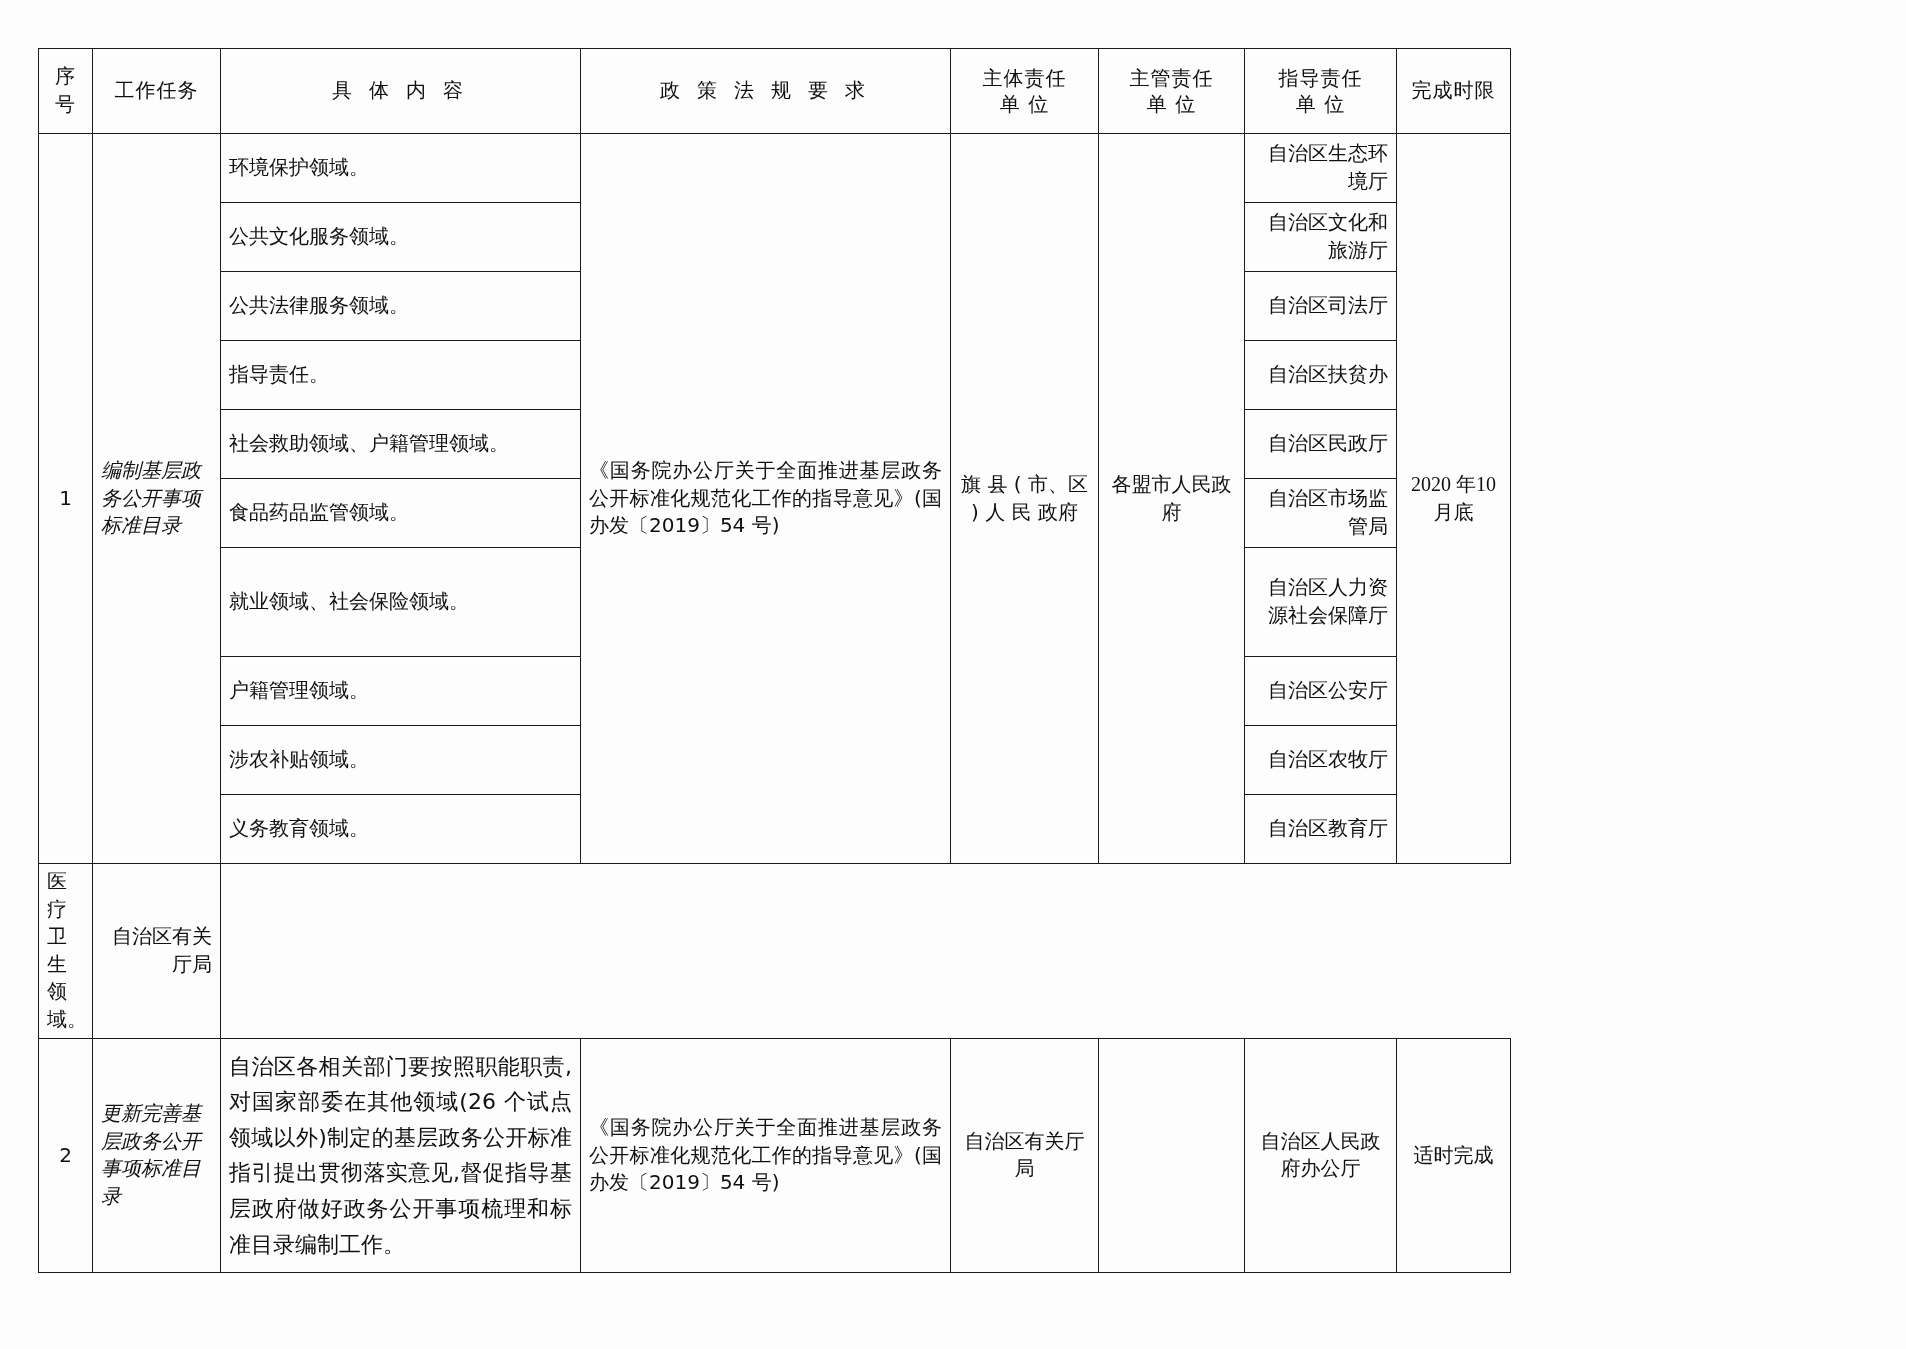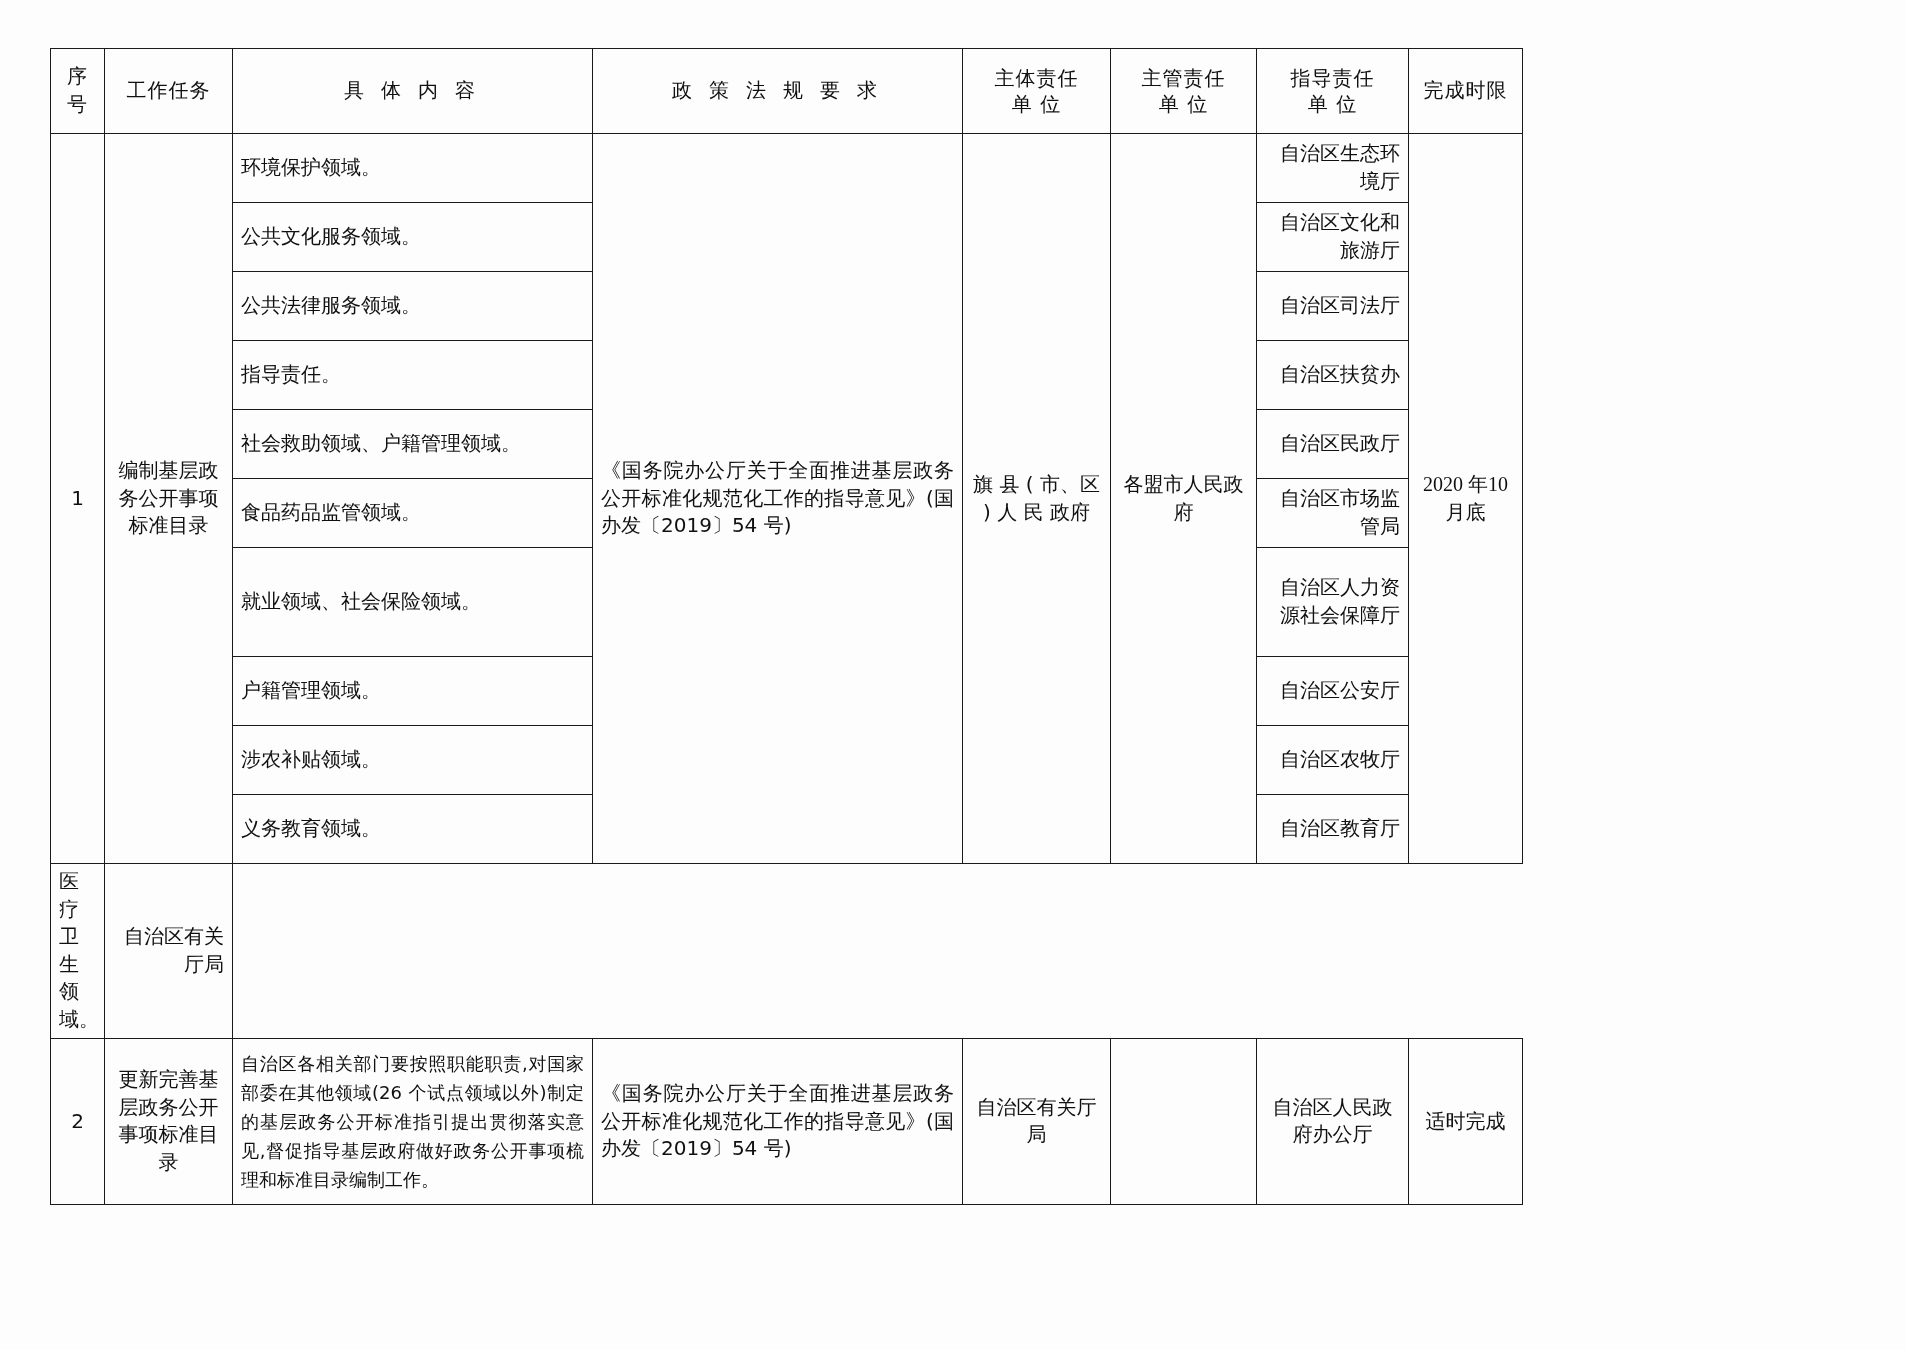--- a/index.html
+++ b/index.html
@@ -17,21 +17,21 @@
   }
   .page {
     position: absolute;
     left: 0; top: 0;
     width: 1906px;
     height: 1349px;
     background: #fdfdfd;
   }
   .table-wrap {
     position: absolute;
-    left: 50px;
+    left: 38px;
     top: 48px;
     width: 1472px;
   }
   table.doc-table {
     border-collapse: collapse;
     width: 1472px;
     table-layout: fixed;
   }
   table.doc-table td, table.doc-table th {
     border: 1.4px solid #1a1a1a;
@@ -67,25 +67,26 @@
   col.c-super { width: 146px; }
   col.c-guide { width: 152px; }
   col.c-deadline { width: 114px; }
   .just { text-align: justify; text-justify: inter-ideograph; }
 
   .seq-cell {
     text-align: center;
     font-size: 21px;
   }
   .task-cell {
-    text-align: center;
+    text-align: left;
     font-size: 21px;
     line-height: 1.6;
     padding-left: 10px;
     padding-right: 4px;
+    font-style: italic;
   }
   .content-cell {
     font-size: 21px;
     padding-left: 14px;
     height: 60px;
   }
   .policy-cell {
     font-size: 20.5px;
     line-height: 1.55;
     padding-left: 10px;
@@ -107,21 +108,21 @@
     height: 57px;
   }
   .deadline-cell {
     font-size: 20.5px;
     line-height: 1.5;
     text-align: center;
     font-family: Liberation Serif, serif;
   }
   .row2 .content-cell {
     line-height: 1.62;
-    font-size: 18px;
+    font-size: 22px;
     padding-top: 10px;
     padding-bottom: 10px;
     text-align: justify;
     text-justify: inter-ideograph;
   }
 </style>
 </head>
 <body>
 
 <div class="page">

